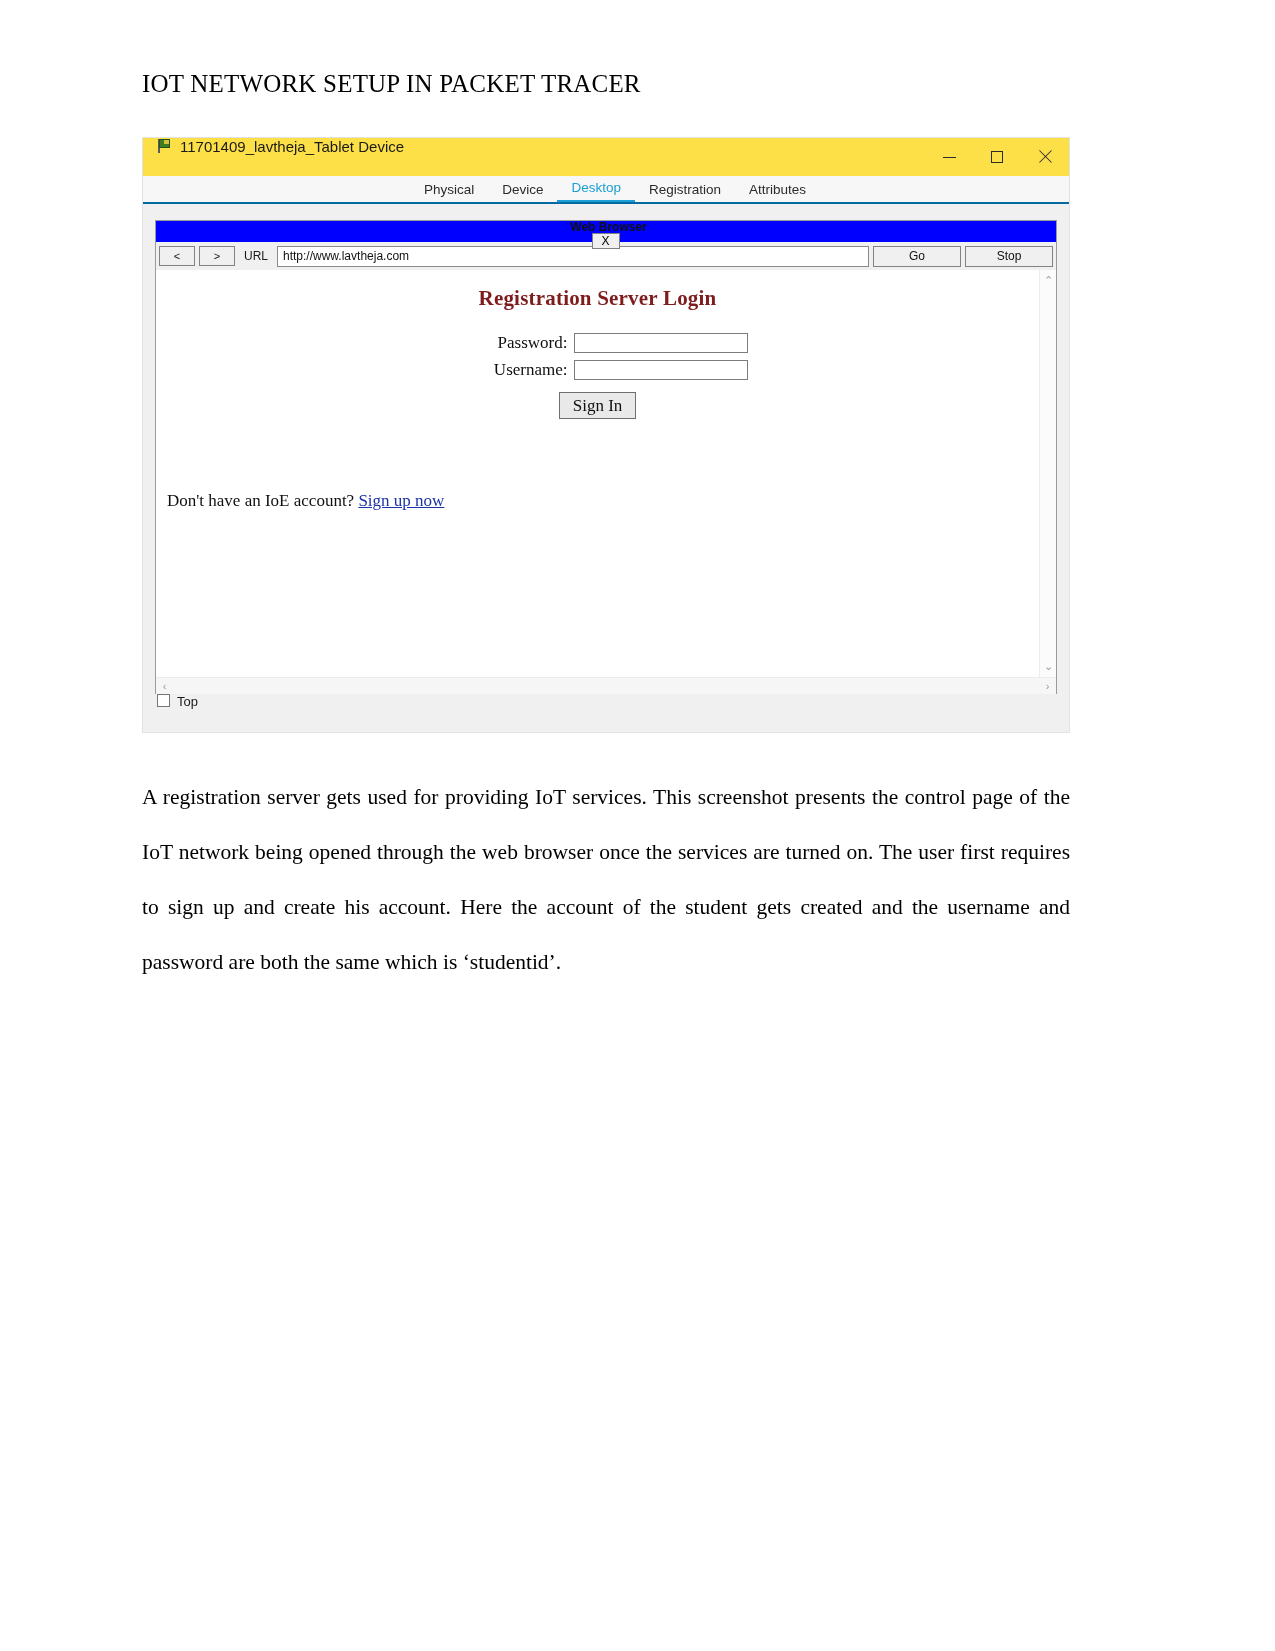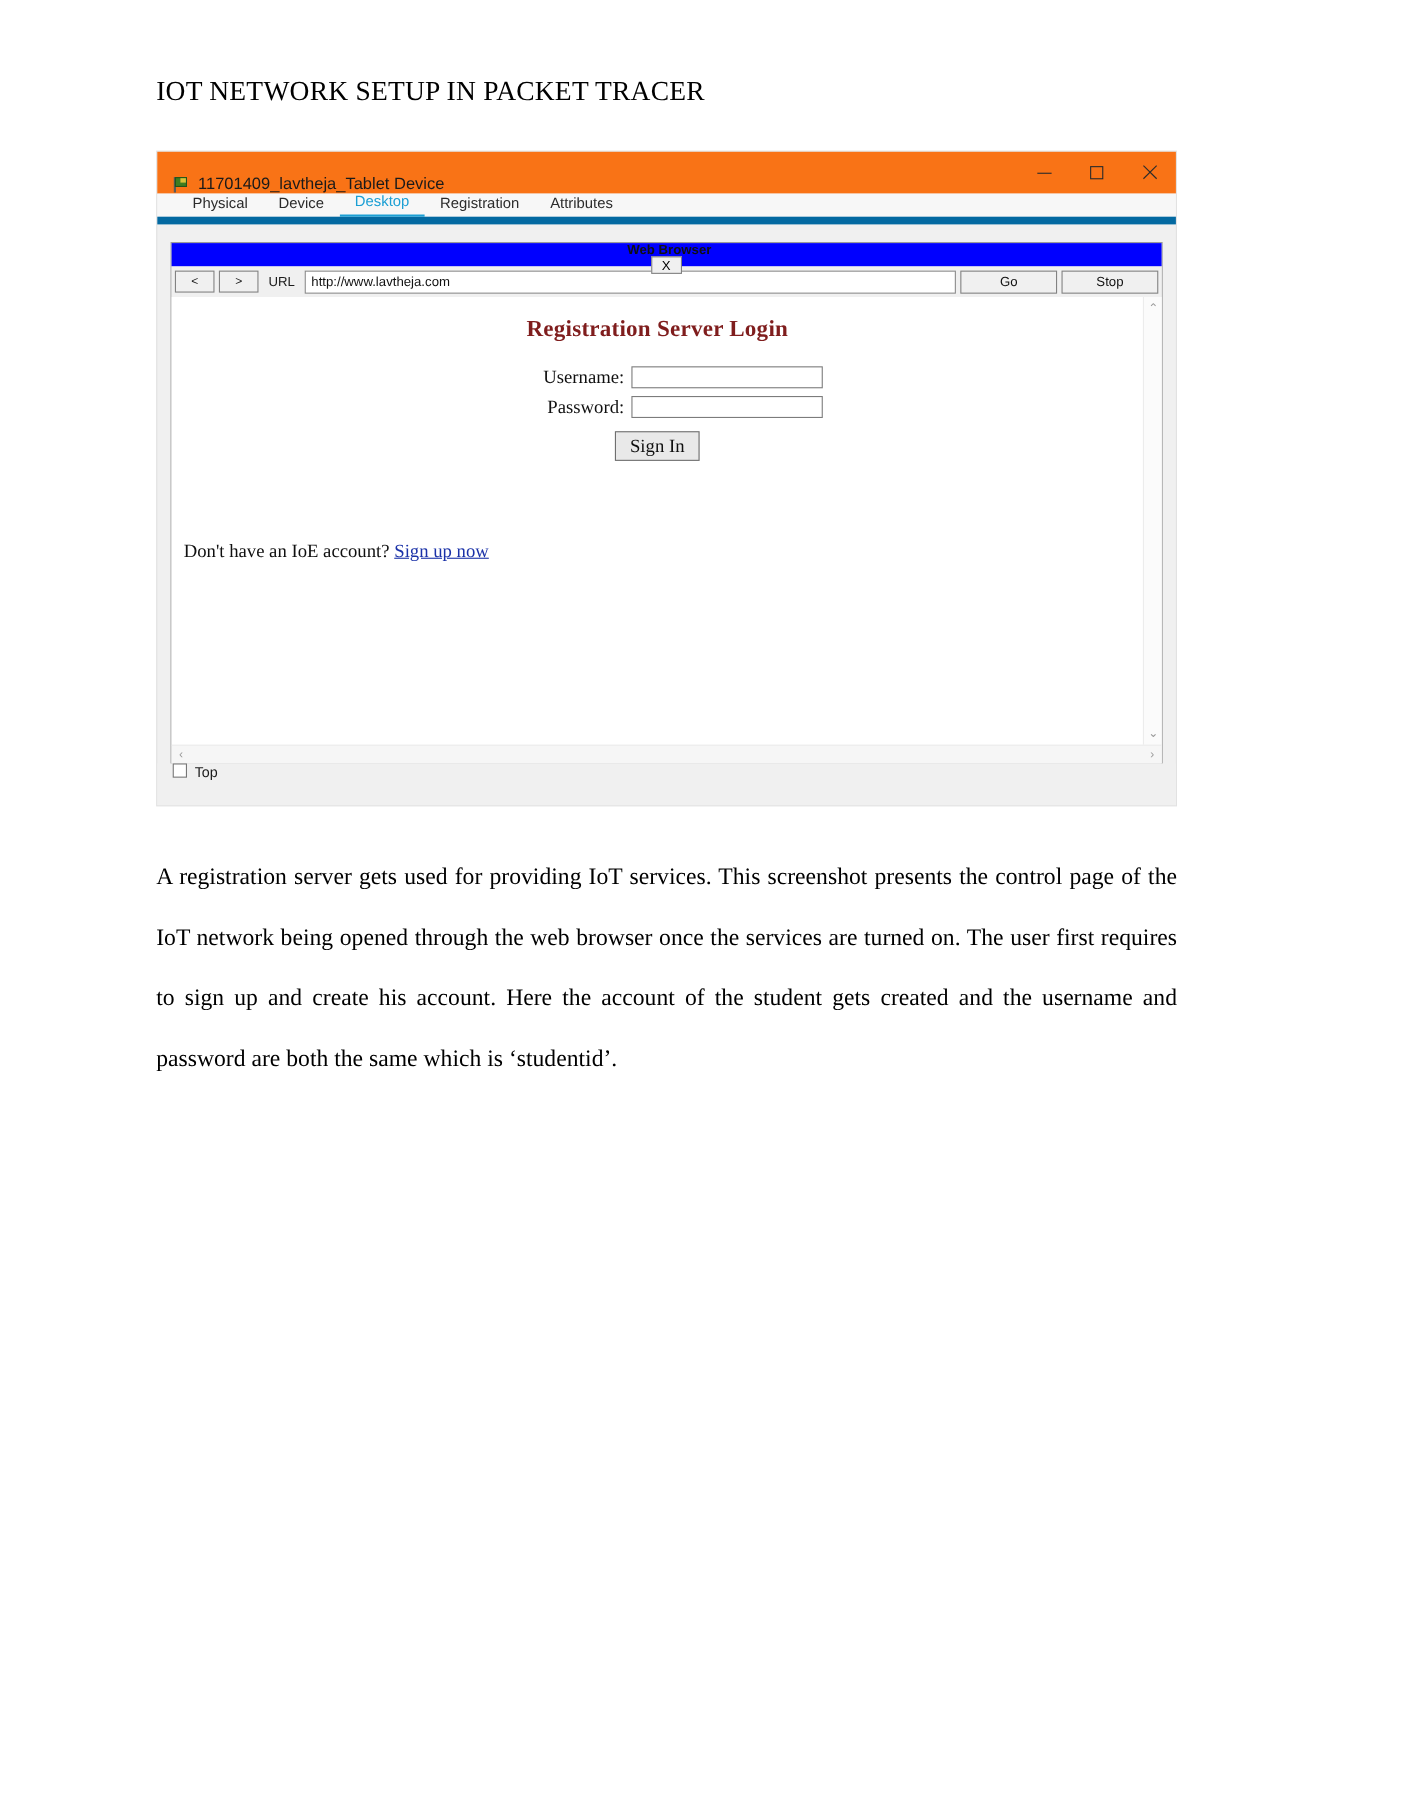--- a/index.html
+++ b/index.html
@@ -41,23 +41,23 @@
     height: 596px;
     background: #f0f0f0;
     border: 1px solid #e2e2e2;
     box-sizing: border-box;
   }
 
   
   .win-titlebar {
     position: relative;
     height: 38px;
-    background: #f97316;
-    display: flex;
-    align-items: flex-end;
+    background: #fde047;
+    display: flex;
+    align-items: flex-start;
   }
   .win-icon {
     width: 16px;
     height: 16px;
     margin-left: 13px;
     margin-right: 8px;
     position: relative;
     flex: none;
   }
   .win-icon .flag-pole {
@@ -142,21 +142,22 @@
 
   
   .tabstrip {
     position: relative;
     height: 28px;
     background: #f7f7f7;
     display: flex;
     align-items: flex-end;
     padding-left: 18px;
     box-sizing: border-box;
-    border-bottom: 7px solid #0369a1;
+    border-bottom: 2px solid #0369a1;
+    justify-content: center;
   }
   .tab {
     font-family: "Liberation Sans", sans-serif;
     font-size: 13.5px;
     color: #2b2b2b;
     padding: 0 14px 5px 14px;
     white-space: nowrap;
   }
   .tab.active {
     color: #1c9fd4;
@@ -491,26 +492,26 @@
         <div class="tool-btn">Stop</div>
       </div>
 
       <div class="viewport">
 
         <div class="page-content">
           <div class="login-heading">Registration Server Login</div>
 
           <div class="form-rows">
             <div class="form-row">
+              <div class="form-label">Password:</div>
+              <input class="form-input" type="password" value="" style="">
+            </div>
+            <div class="form-row">
               <div class="form-label">Username:</div>
               <input class="form-input" type="text" value="" style="">
-            </div>
-            <div class="form-row">
-              <div class="form-label">Password:</div>
-              <input class="form-input" type="password" value="" style="">
             </div>
           </div>
 
           <div class="signin-wrap">
             <div class="signin-btn">Sign In</div>
           </div>
 
           <div class="signup-line">
             <span>Don't have an IoE account?</span>
             <span class="signup-link">Sign up now</span>

